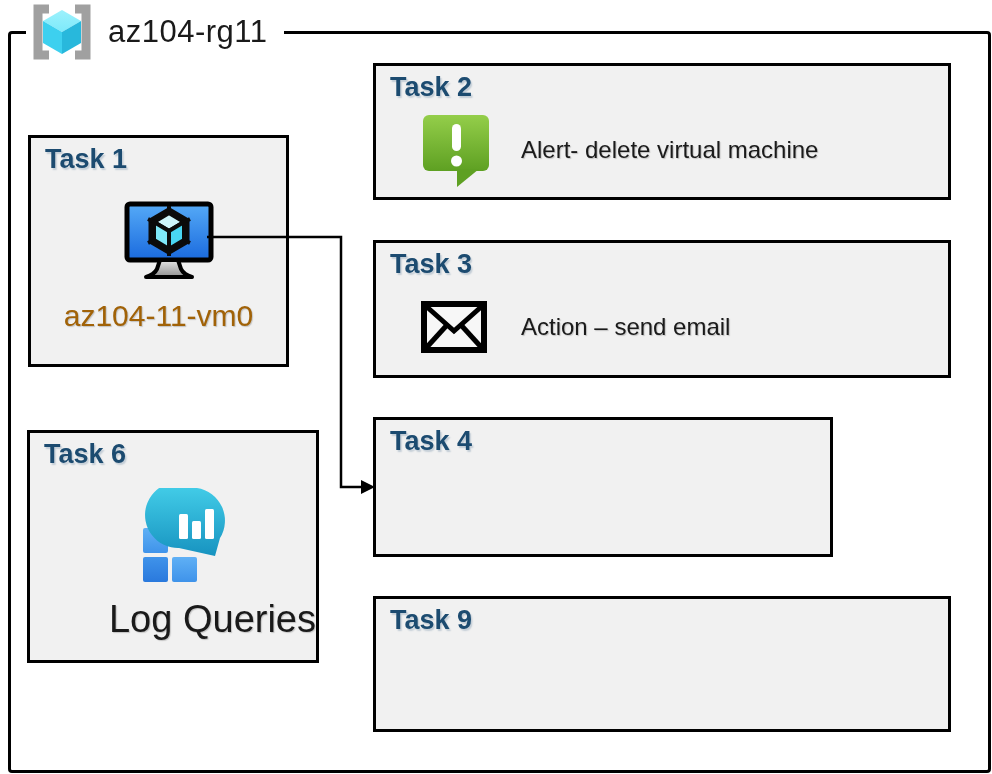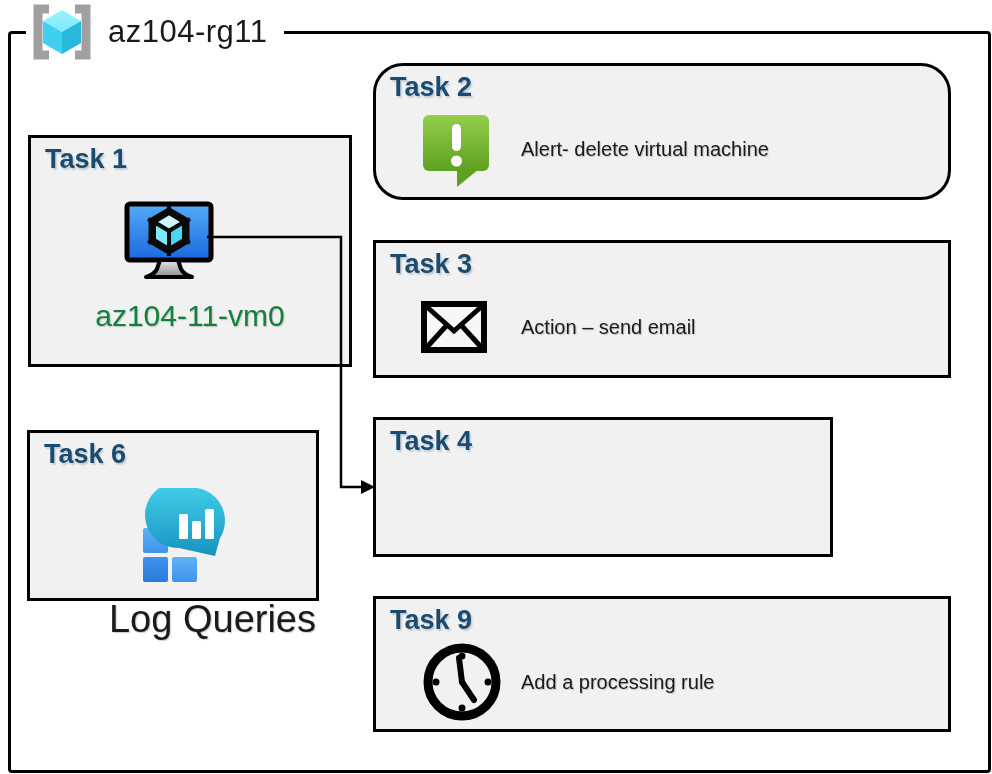--- a/index.html
+++ b/index.html
@@ -5,36 +5,36 @@
   html,body{margin:0;padding:0;}
   body{width:992px;height:774px;position:relative;background:#fff;
        font-family:"Liberation Sans",sans-serif;overflow:hidden;}
   .outer{position:absolute;left:8px;top:31px;width:977px;height:736px;
          border:3px solid #000;border-radius:4px;background:#fff;z-index:0;}
   .rg-header{position:absolute;left:26px;top:3px;height:58px;display:flex;
              align-items:center;background:#fff;padding:0 16px 0 2px;z-index:3;justify-content:flex-end;}
   .rg-title{font-size:31px;color:#1a1a1a;margin-left:12px;letter-spacing:0.5px;}
   .box{position:absolute;background:#f1f1f1;border:3px solid #000;
        box-sizing:border-box;z-index:2;}
-  #task1{left:28px;top:135px;width:324px;height:232px;}
-  #task2{left:373px;top:63px;width:578px;height:137px;border-radius:30px;}
+  #task1{left:28px;top:135px;width:261px;height:232px;}
+  #task2{left:373px;top:63px;width:578px;height:137px;}
   #task3{left:373px;top:240px;width:578px;height:138px;text-decoration:underline;}
   #task4{left:373px;top:417px;width:460px;height:140px;}
   #task5{left:373px;top:596px;width:578px;height:136px;}
-  #task6{left:27px;top:430px;width:292px;height:171px;}
+  #task6{left:27px;top:430px;width:292px;height:233px;}
   .task-heading{position:absolute;left:14px;top:6px;font-size:27px;font-weight:bold;
                 color:#1c4b70;text-shadow:1.5px 1.5px 1.5px #c3cdd6;}
   .row{position:absolute;left:45px;top:42px;bottom:6px;right:10px;
        display:flex;align-items:center;}
   .icon-cell{width:100px;display:flex;align-items:center;}
-  .caption{font-size:20px;color:#1a1a1a;text-shadow:1px 1px 1px rgba(110,110,110,0.35);
+  .caption{font-size:24px;color:#1a1a1a;text-shadow:1px 1px 1px rgba(110,110,110,0.35);
            white-space:nowrap;}
   .vm-icon-wrap{position:absolute;left:93px;top:63px;}
   .t1-caption{position:absolute;left:0;right:0;top:161px;text-align:center;
-              font-size:30px;color:#15803d;text-shadow:1px 1px 1px rgba(110,110,110,0.35);}
+              font-size:30px;color:#a16207;text-shadow:1px 1px 1px rgba(110,110,110,0.35);}
   .log-icon-wrap{position:absolute;left:105px;top:55px;}
   .t6-caption{position:absolute;left:0;right:0;top:165px;text-align:right;
               font-size:38px;color:#1a1a1a;text-shadow:1px 1px 1px rgba(110,110,110,0.35);}
   .overlay{position:absolute;left:0;top:0;z-index:4;pointer-events:none;}
 </style>
 </head>
 <body>
 
 <div class="outer"></div>
 
@@ -125,34 +125,20 @@
     <div class="caption">Action – send email</div>
   </div>
 </div>
 
 <div class="box" id="task4">
   <div class="task-heading">Task 4</div>
 </div>
 
 <div class="box" id="task5">
   <div class="task-heading">Task 9</div>
-  <div class="row">
-    <div class="icon-cell">
-      <svg width="82" height="82" viewBox="0 0 82 82">
-        <circle cx="41" cy="41" r="34" fill="none" stroke="#000" stroke-width="9"></circle>
-        <circle cx="41" cy="15" r="3.5" fill="#000"></circle>
-        <circle cx="67" cy="41" r="3.5" fill="#000"></circle>
-        <circle cx="41" cy="67" r="3.5" fill="#000"></circle>
-        <circle cx="15" cy="41" r="3.5" fill="#000"></circle>
-        <line x1="41" y1="41" x2="38" y2="17" stroke="#000" stroke-width="6" stroke-linecap="round"></line>
-        <line x1="41" y1="41" x2="53" y2="59" stroke="#000" stroke-width="6" stroke-linecap="round"></line>
-      </svg>
-    </div>
-    <div class="caption">Add a processing rule</div>
-  </div>
 </div>
 
 <div class="box" id="task6">
   <div class="task-heading">Task 6</div>
   <div class="log-icon-wrap">
     <svg width="96" height="96" viewBox="0 0 96 96">
       <defs>
         <linearGradient id="teal" x1="0" y1="0" x2="0" y2="1">
           <stop offset="0" stop-color="#45d0ea"></stop>
             <stop offset="1" stop-color="#1793c0"></stop>

